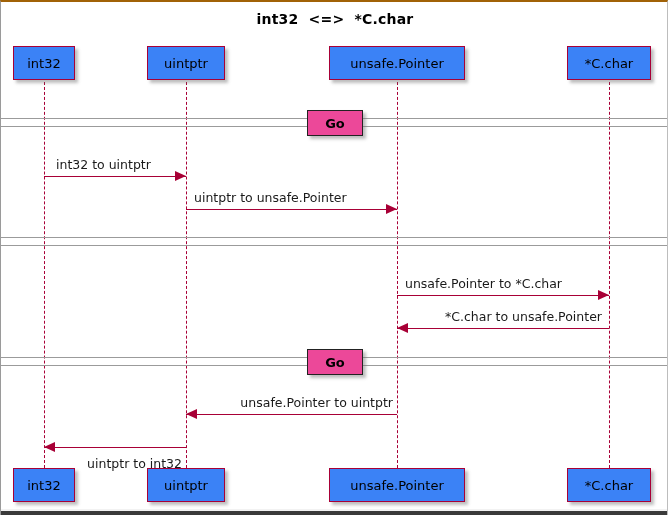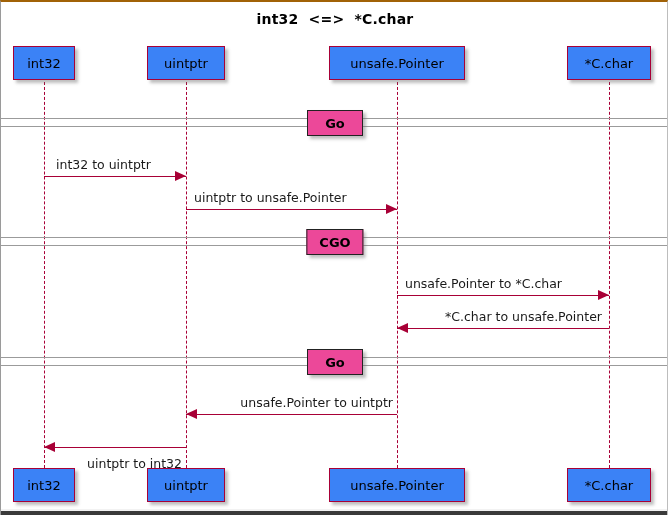--- a/index.html
+++ b/index.html
@@ -180,21 +180,20 @@
     </div>
   <div id="dividers">
       <div class="divider" style="top: 108px;">
         <div class="dline top"></div>
         <div class="dline bottom"></div>
         <div class="dbox">Go</div>
       </div>
       <div class="divider" style="top: 227px;">
         <div class="dline top"></div>
         <div class="dline bottom"></div>
-        <div class="dbox">CGO</div>
       </div>
       <div class="divider" style="top: 347px;">
         <div class="dline top"></div>
         <div class="dline bottom"></div>
         <div class="dbox">Go</div>
       </div>
     </div>
   <div id="messages">
       <div class="msg" style="left: 43px; top: 174px; width: 142px;">
         <div class="line" style="width: 142px;"></div>

